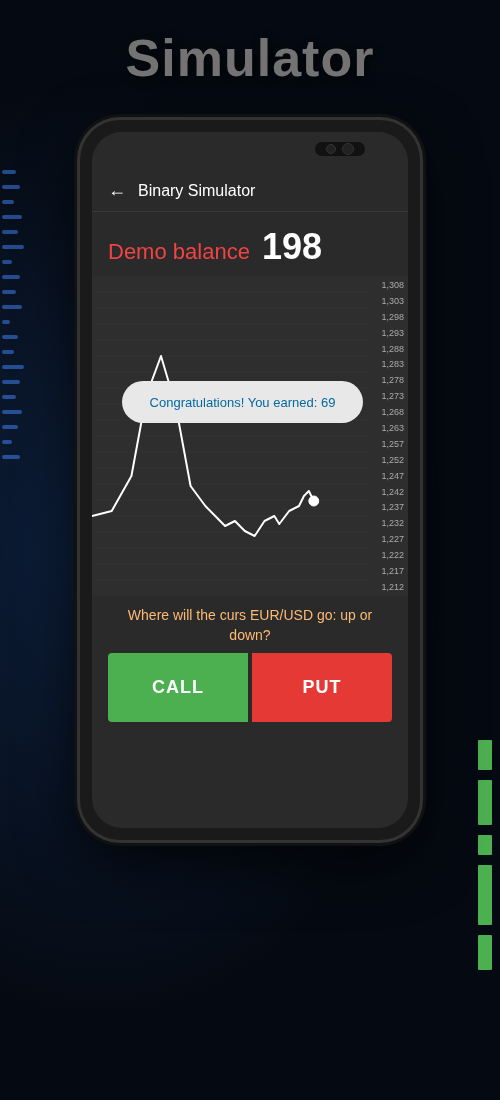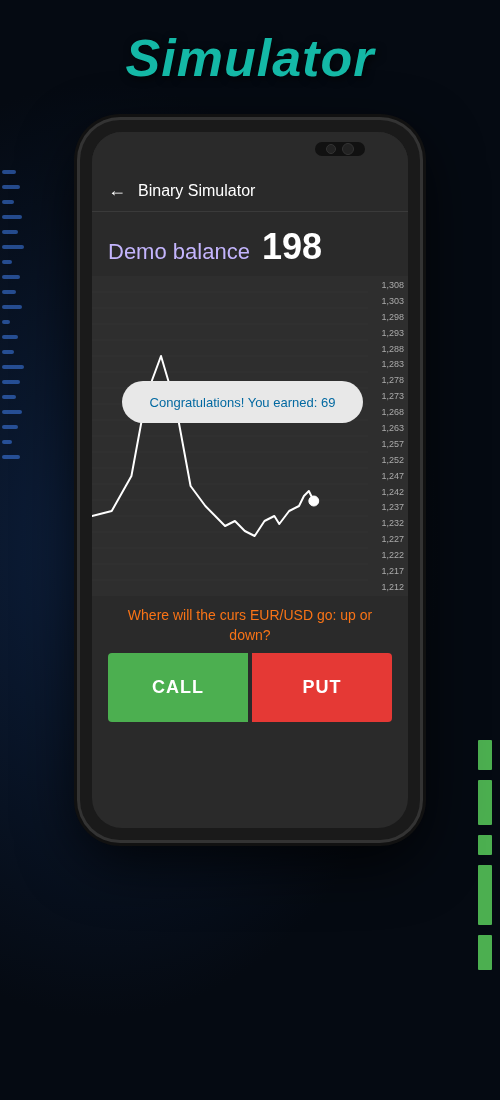--- a/index.html
+++ b/index.html
@@ -20,24 +20,23 @@
       z-index: 0;
     }
 
     
     .app-title {
       position: absolute;
       top: 28px;
       left: 50%;
       transform: translateX(-50%);
       z-index: 10;
-      color: #14b8a6;
+      color: #737373;
       font-size: 52px;
       font-weight: 900;
-      font-style: italic;
       text-shadow: 2px 2px 8px rgba(0,0,0,0.8);
       white-space: nowrap;
       letter-spacing: 1px;
     }
 
     
     .phone-frame {
       position: absolute;
       top: 120px;
       left: 50%;
@@ -126,21 +125,21 @@
     
     .balance-section {
       padding: 14px 16px 8px;
       background: #2a2a2a;
       display: flex;
       align-items: baseline;
       gap: 12px;
     }
 
     .balance-label {
-      color: #c4b5fd;
+      color: #ef4444;
       font-size: 22px;
       font-weight: 300;
     }
 
     .balance-value {
       color: white;
       font-size: 36px;
       font-weight: 700;
     }
 
@@ -197,21 +196,21 @@
       font-weight: 500;
     }
 
     
     .bottom-section {
       background: #2a2a2a;
       padding: 10px 16px 4px;
     }
 
     .question-text {
-      color: #f97316;
+      color: #fdba74;
       font-size: 14px;
       text-align: center;
       line-height: 1.4;
     }
 
     
     .trade-buttons {
       display: flex;
       gap: 4px;
       margin-top: 8px;

